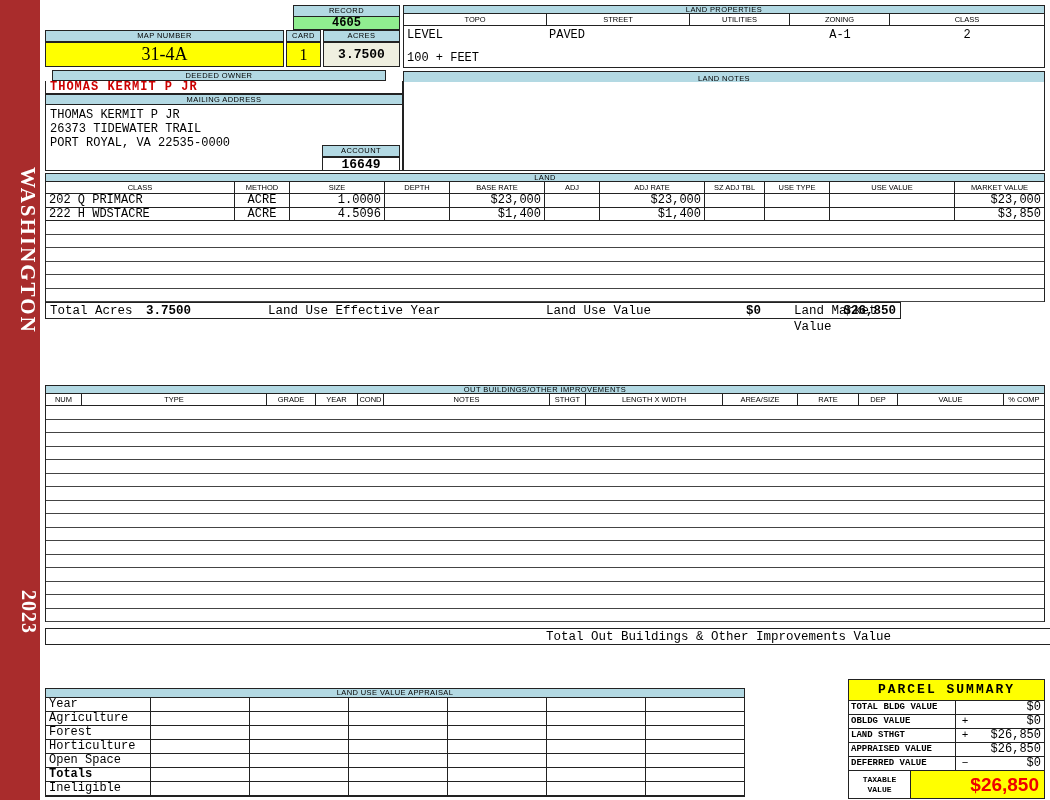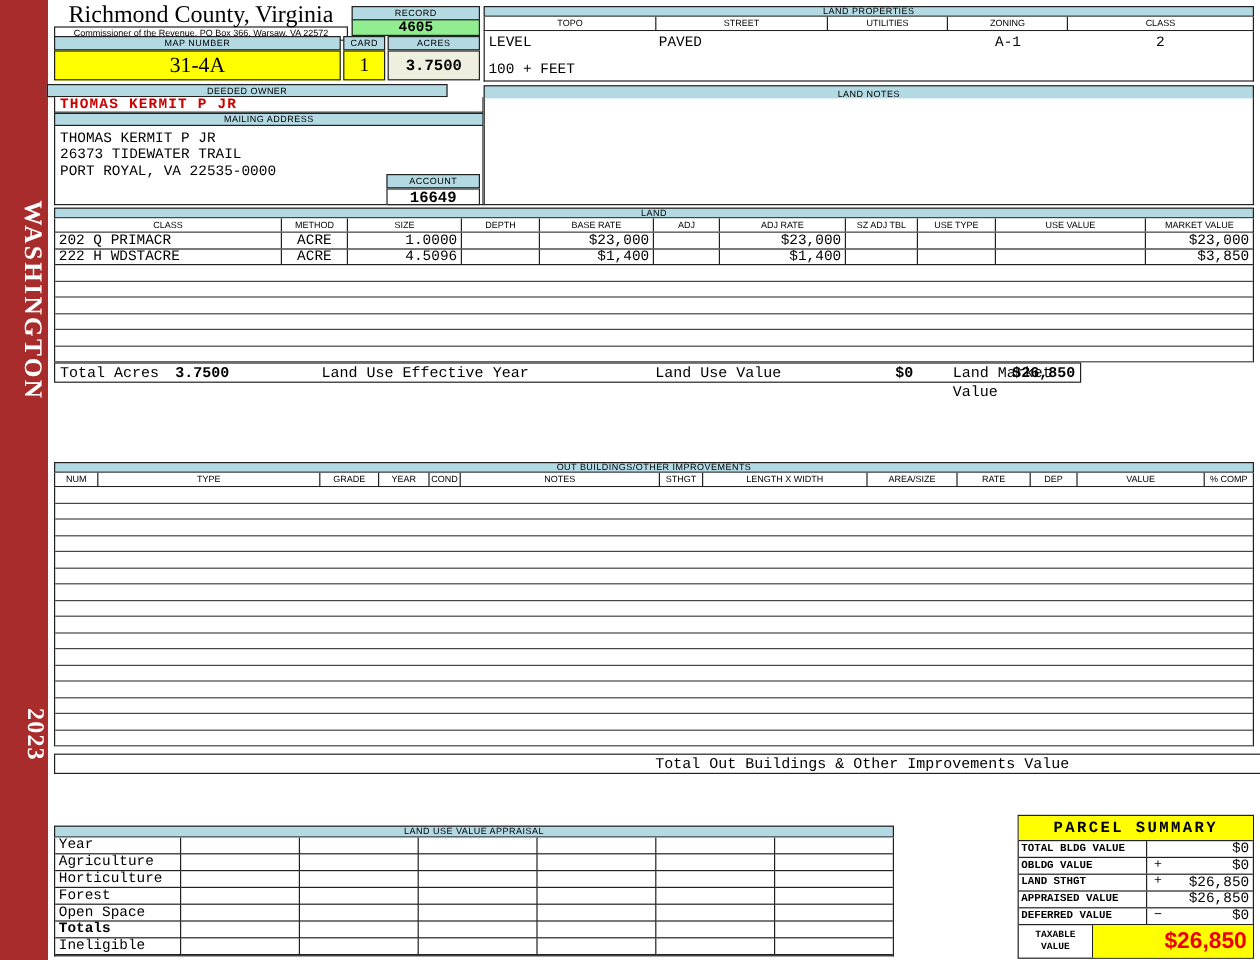--- a/index.html
+++ b/index.html
@@ -58,24 +58,20 @@
 </head>
 <body>
 
 <div class="page">
 
   <div class="sidebar">
     <div class="vtext vt-county">WASHINGTON</div>
     <div class="vtext vt-year">2023</div>
   </div>
 
-  <div class="abs" style="left:45px;top:2px;width:245px;">
-    <div class="title serif">Richmond County, Virginia</div>
-    <div class="subtitle">Commissioner of the Revenue, PO Box 366, Warsaw, VA 22572</div>
-  </div>
 
   <div class="abs band" style="left:293px;top:5px;width:107px;height:12px;">RECORD</div>
   <div class="abs hdrval mono b" style="left:293px;top:16px;width:107px;height:14px;background:var(--green);font-size:12px;">4605</div>
 
   <div class="abs band" style="left:45px;top:30px;width:239px;height:12px;">MAP NUMBER</div>
   <div class="abs band" style="left:286px;top:30px;width:35px;height:12px;">CARD</div>
   <div class="abs band" style="left:323px;top:30px;width:77px;height:12px;">ACRES</div>
   <div class="abs hdrval serif" style="left:45px;top:42px;width:239px;height:25px;background:var(--yellow);font-size:18px;">31-4A</div>
   <div class="abs hdrval serif" style="left:286px;top:42px;width:35px;height:25px;background:var(--yellow);font-size:16px;">1</div>
   <div class="abs hdrval mono b" style="left:323px;top:42px;width:77px;height:25px;background:var(--cream);font-size:13px;">3.7500</div>
@@ -89,21 +85,21 @@
       <div class="hc">CLASS</div>
     </div>
   <div class="abs bordered" style="left:403px;top:26px;width:642px;height:42px;border-top:none;background:#fff;">
     <span class="abs mono" style="left:3px;top:2px;font-size:12px;">LEVEL</span>
     <span class="abs mono" style="left:145px;top:2px;font-size:12px;">PAVED</span>
     <span class="abs mono" style="left:386px;top:2px;width:100px;text-align:center;font-size:12px;">A-1</span>
     <span class="abs mono" style="left:486px;top:2px;width:154px;text-align:center;font-size:12px;">2</span>
     <span class="abs mono" style="left:3px;bottom:2px;font-size:12px;">100 + FEET</span>
   </div>
 
-  <div class="abs band" style="left:39px;top:70px;width:334px;height:11px;">DEEDED OWNER</div>
+  <div class="abs band" style="left:52px;top:70px;width:334px;height:11px;">DEEDED OWNER</div>
   <div class="abs bordered mono b" style="left:45px;top:81px;width:358px;height:13px;border-top:none;background:#fff;color:var(--ownerred);font-size:12px;line-height:12px;padding-left:4px;letter-spacing:1px;">THOMAS KERMIT P JR</div>
   <div class="abs band" style="left:45px;top:94px;width:358px;height:11px;">MAILING ADDRESS</div>
   <div class="abs bordered" style="left:45px;top:105px;width:358px;height:66px;border-top:none;background:#fff;">
     <div class="mono" style="font-size:12px;line-height:14px;padding:3px 0 0 4px;">THOMAS KERMIT P JR</div>
     <div class="mono" style="font-size:12px;line-height:14px;padding-left:4px;">26373 TIDEWATER TRAIL</div>
     <div class="mono" style="font-size:12px;line-height:14px;padding-left:4px;"></div>
     <div class="mono" style="font-size:12px;line-height:14px;padding-left:4px;">PORT ROYAL, VA 22535-0000</div>
     <div class="abs band" style="left:276px;top:40px;width:78px;height:12px;">ACCOUNT</div>
     <div class="abs hdrval mono b" style="left:276px;top:52px;width:78px;height:14px;background:#fff;font-size:13px;">16649</div>
   </div>
@@ -222,30 +218,30 @@
       <div class="ap-row mono">
         <div class="ap-cell">Agriculture</div>
         <div class="ap-cell"></div>
         <div class="ap-cell"></div>
         <div class="ap-cell"></div>
         <div class="ap-cell"></div>
         <div class="ap-cell"></div>
         <div class="ap-cell"></div>
       </div>
       <div class="ap-row mono">
+        <div class="ap-cell">Forest</div>
+        <div class="ap-cell"></div>
+        <div class="ap-cell"></div>
+        <div class="ap-cell"></div>
+        <div class="ap-cell"></div>
+        <div class="ap-cell"></div>
+        <div class="ap-cell"></div>
+      </div>
+      <div class="ap-row mono">
         <div class="ap-cell">Horticulture</div>
-        <div class="ap-cell"></div>
-        <div class="ap-cell"></div>
-        <div class="ap-cell"></div>
-        <div class="ap-cell"></div>
-        <div class="ap-cell"></div>
-        <div class="ap-cell"></div>
-      </div>
-      <div class="ap-row mono">
-        <div class="ap-cell">Forest</div>
         <div class="ap-cell"></div>
         <div class="ap-cell"></div>
         <div class="ap-cell"></div>
         <div class="ap-cell"></div>
         <div class="ap-cell"></div>
         <div class="ap-cell"></div>
       </div>
       <div class="ap-row mono">
         <div class="ap-cell">Open Space</div>
         <div class="ap-cell"></div>

